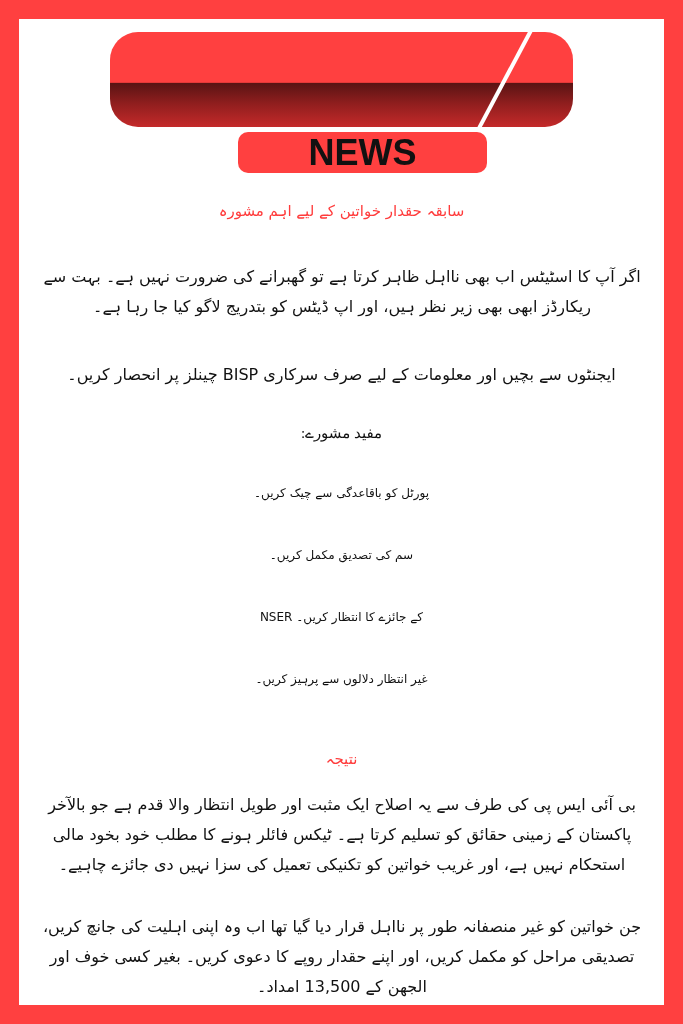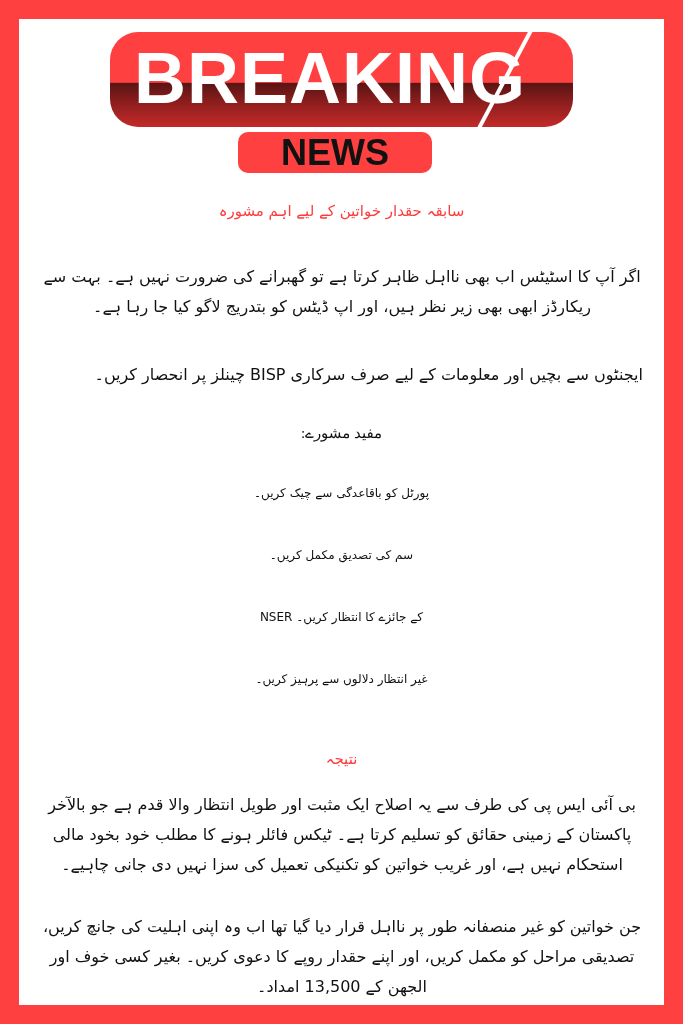--- a/index.html
+++ b/index.html
@@ -22,63 +22,62 @@
   .banner-text {
     position: absolute; left: 110px; top: 30px; width: 440px; height: 95px;
     color: #ffffff; font-family: "Liberation Sans", sans-serif; font-weight: 700;
     font-size: 72px; line-height: 96px; text-align: center; letter-spacing: 1px;
   }
   .slash {
     position: absolute; left: 530px; top: 28px; width: 4px; height: 112px;
     background: #ffffff; transform: rotate(28deg); transform-origin: top left;
   }
   .news-pill {
-    position: absolute; left: 238px; top: 132px; width: 194px; height: 41px;
+    position: absolute; left: 238px; top: 132px; width: 249px; height: 41px;
     background: #ff4040; border-radius: 10px;
     color: #111; font-family: "Liberation Sans", sans-serif; font-weight: 700;
     font-size: 36px; line-height: 41px; text-align: center;
   }
   .content { position: absolute; left: 0; top: 0; width: 683px; }
   .t {
     position: absolute; direction: rtl; unicode-bidi: plaintext;
     font-family: "DejaVu Sans", sans-serif; color: #111;
   }
   .center { text-align: center; left: 40px; width: 603px; }
   .para { left: 36px; width: 612px; text-align: center; font-size: 16px; line-height: 30px; }
   .red { color: #ff3b3b; }
   .h-title { top: 202px; font-size: 15px; }
   .p1 { top: 262px; }
-  .p2 { top: 365px; font-size: 16px; text-align: right; }
+  .p2 { top: 365px; font-size: 16px; }
   .h-tips { top: 424px; font-size: 15px; font-family: Liberation Serif, serif; }
   .tip { font-size: 12px; }
   .tip1 { top: 486px; }
   .tip2 { top: 548px; }
   .tip3 { top: 610px; }
   .tip4 { top: 672px; }
   .h-result { top: 750px; font-size: 15px; }
   .p3 { top: 790px; }
   .p4 { top: 912px; }
 </style>
 </head>
 <body>
 
 <div class="frame"></div>
 
 <div class="logo">
   <div class="banner"></div>
-  <div class="banner-text">BREAKING</div>
   <div class="slash"></div>
   <div class="news-pill">NEWS</div>
 </div>
 
 <div class="content">
   <div class="t center red h-title">سابقہ حقدار خواتین کے لیے اہم مشورہ</div>
   <div class="t para p1">اگر آپ کا اسٹیٹس اب بھی نااہل ظاہر کرتا ہے تو گھبرانے کی ضرورت نہیں ہے۔ بہت سے ریکارڈز ابھی بھی زیر نظر ہیں، اور اپ ڈیٹس کو بتدریج لاگو کیا جا رہا ہے۔</div>
   <div class="t center p2">ایجنٹوں سے بچیں اور معلومات کے لیے صرف سرکاری BISP چینلز پر انحصار کریں۔</div>
   <div class="t center h-tips">مفید مشورے:</div>
   <div class="t center tip tip1">پورٹل کو باقاعدگی سے چیک کریں۔</div>
   <div class="t center tip tip2">سم کی تصدیق مکمل کریں۔</div>
   <div class="t center tip tip3">NSER کے جائزے کا انتظار کریں۔</div>
   <div class="t center tip tip4">غیر انتظار دلالوں سے پرہیز کریں۔</div>
   <div class="t center red h-result">نتیجہ</div>
-  <div class="t para p3">بی آئی ایس پی کی طرف سے یہ اصلاح ایک مثبت اور طویل انتظار والا قدم ہے جو بالآخر پاکستان کے زمینی حقائق کو تسلیم کرتا ہے۔ ٹیکس فائلر ہونے کا مطلب خود بخود مالی استحکام نہیں ہے، اور غریب خواتین کو تکنیکی تعمیل کی سزا نہیں دی جانی چاہیے۔</div>
+  <div class="t para p3">بی آئی ایس پی کی طرف سے یہ اصلاح ایک مثبت اور طویل انتظار والا قدم ہے جو بالآخر پاکستان کے زمینی حقائق کو تسلیم کرتا ہے۔ ٹیکس فائلر ہونے کا مطلب خود بخود مالی استحکام نہیں ہے، اور غریب خواتین کو تکنیکی تعمیل کی سزا نہیں دی جائزے چاہیے۔</div>
   <div class="t para p4">جن خواتین کو غیر منصفانہ طور پر نااہل قرار دیا گیا تھا اب وہ اپنی اہلیت کی جانچ کریں، تصدیقی مراحل کو مکمل کریں، اور اپنے حقدار روپے کا دعوی کریں۔ بغیر کسی خوف اور الجھن کے 13,500 امداد۔</div>
 </div>
 
 </body></html>

